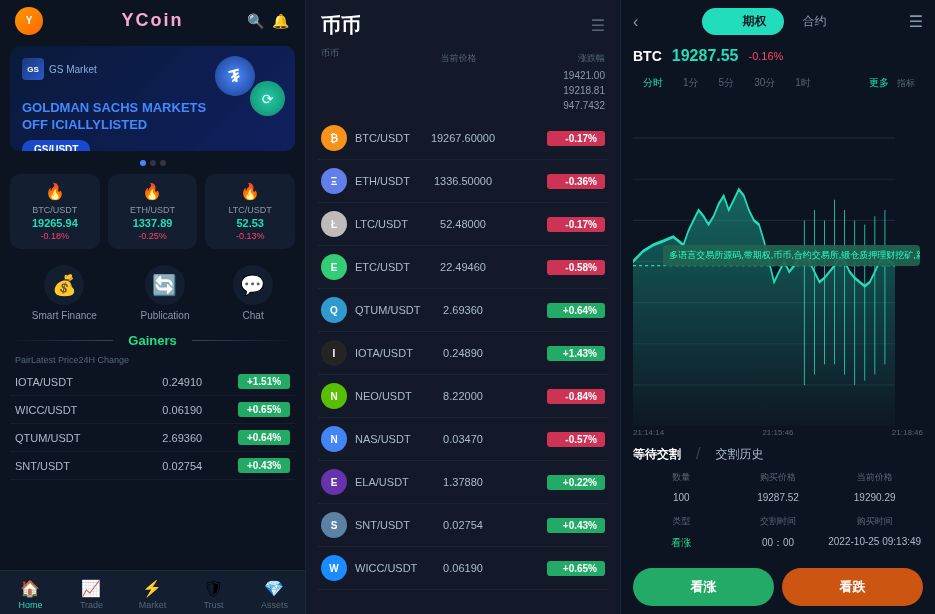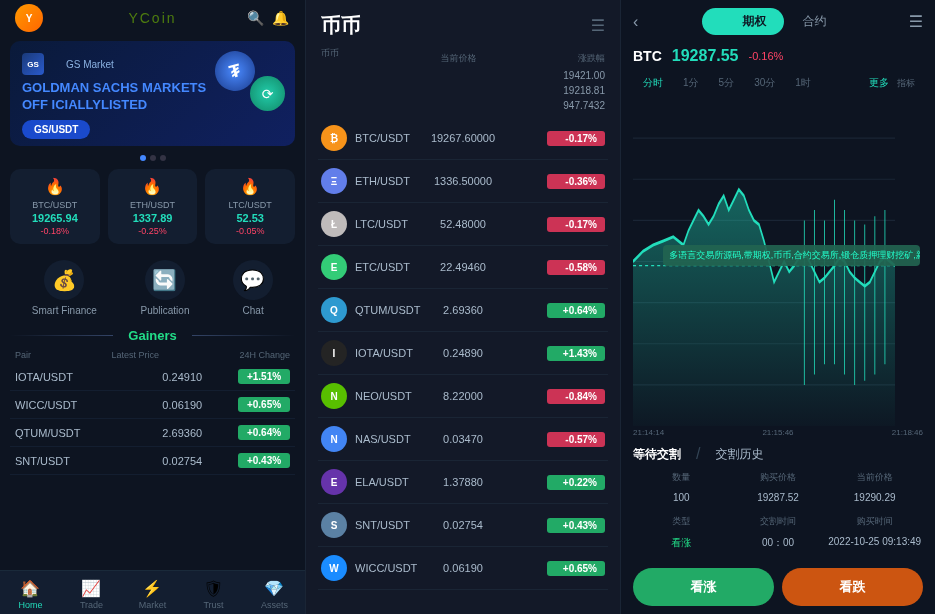--- a/index.html
+++ b/index.html
@@ -4,27 +4,27 @@
   <style>
     * { margin: 0; padding: 0; box-sizing: border-box; }
     body { width: 935px; height: 614px; overflow: hidden; display: flex; font-family: -apple-system, 'PingFang SC', sans-serif; background: #0d1421; }
 
     
     .panel1 { width: 305px; height: 614px; background: #0d1421; display: flex; flex-direction: column; overflow: hidden; }
 
     
     .app-header { display: flex; align-items: center; justify-content: center; padding: 10px 15px; position: relative; }
     .app-logo { width: 28px; height: 28px; border-radius: 50%; background: linear-gradient(135deg, #f90, #ff6600); display: flex; align-items: center; justify-content: center; position: absolute; left: 15px; font-size: 10px; color: white; font-weight: bold; }
-    .app-title { color: #4d7c0f; font-size: 14px; font-weight: normal; letter-spacing: 2px; }
+    .app-title { color: #f9a8d4; font-size: 18px; font-weight: bold; letter-spacing: 2px; }
     .header-icons { position: absolute; right: 15px; display: flex; gap: 8px; }
     .header-icon { color: #8899aa; font-size: 14px; cursor: pointer; }
 
     
     .banner { margin: 5px 10px; border-radius: 10px; background: linear-gradient(135deg, #0a1a3a, #102060); padding: 12px; height: 105px; position: relative; overflow: hidden; }
-    .banner-gs-label { display: flex; align-items: center; gap: 22px; margin-bottom: 5px; }
+    .banner-gs-label { display: flex; align-items: center; gap: 5px; margin-bottom: 20px; }
     .gs-icon { width: 22px; height: 22px; background: linear-gradient(135deg, #1a3a7a, #2a5acc); border-radius: 4px; display: flex; align-items: center; justify-content: center; font-size: 8px; color: white; font-weight: bold; }
     .gs-text { color: #8ab0e0; font-size: 10px; }
     .banner-title { color: white; font-size: 13px; font-weight: bold; line-height: 1.3; }
     .banner-title span { color: #4488ff; }
     .banner-badge { margin-top: 6px; display: inline-block; background: #1a4acc; color: white; padding: 4px 12px; border-radius: 12px; font-size: 10px; font-weight: bold; }
     .banner-coin1 { position: absolute; right: 40px; top: 10px; width: 40px; height: 40px; border-radius: 50%; background: radial-gradient(circle, #4a8aff, #1a3a8a); display: flex; align-items: center; justify-content: center; font-size: 18px; color: white; font-weight: bold; transform: rotate(-15deg); }
     .banner-coin2 { position: absolute; right: 10px; top: 35px; width: 35px; height: 35px; border-radius: 50%; background: radial-gradient(circle, #22ccaa, #118866); display: flex; align-items: center; justify-content: center; font-size: 14px; color: white; }
     .banner-dots { display: flex; justify-content: center; gap: 4px; margin-top: 4px; }
     .dot { width: 6px; height: 6px; border-radius: 50%; background: #334; }
     .dot.active { background: #4488ff; }
@@ -45,21 +45,21 @@
     .menu-label { color: #8899aa; font-size: 10px; }
 
     
     .gainers-header { display: flex; align-items: center; justify-content: center; gap: 15px; padding: 4px 10px; }
     .gainers-line { flex: 1; height: 1px; background: linear-gradient(to right, transparent, #334466); }
     .gainers-line.right { background: linear-gradient(to left, transparent, #334466); }
     .gainers-title { color: #22dd88; font-size: 13px; font-weight: bold; }
 
     
     .gainers-table { padding: 0 10px; }
-    .gainers-thead { display: flex; justify-content: space-between; padding: 3px 5px; }
+    .gainers-thead { display: flex; justify-content: flex-start; padding: 3px 5px; }
     .gainers-thead span { color: #556677; font-size: 9px; }
     .gainers-row { display: flex; align-items: center; justify-content: space-between; padding: 6px 5px; border-bottom: 1px solid #131e30; }
     .gr-pair { color: #aabbcc; font-size: 11px; flex: 1; }
     .gr-price { color: #aabbcc; font-size: 11px; flex: 1; text-align: center; }
     .gr-change { font-size: 10px; font-weight: bold; padding: 2px 6px; border-radius: 3px; min-width: 52px; text-align: center; }
     .pos-badge { background: #22aa66; color: white; }
     .neg-badge { background: #cc3355; color: white; }
 
     
     .bottom-nav { display: flex; margin-top: auto; background: #131e30; padding: 8px 0 4px; border-top: 1px solid #1a2a3a; }
@@ -181,21 +181,21 @@
     <div class="price-card">
       <div class="card-icon">🔥</div>
       <div class="card-pair">ETH/USDT</div>
       <div class="card-price">1337.89</div>
       <div class="card-change neg">-0.25%</div>
     </div>
     <div class="price-card">
       <div class="card-icon">🔥</div>
       <div class="card-pair">LTC/USDT</div>
       <div class="card-price">52.53</div>
-      <div class="card-change neg">-0.05%</div>
+      <div class="card-change neg">-0.13%</div>
     </div>
   </div>
 
   <div class="quick-menu">
     <div class="menu-item">
       <div class="menu-icon sf-icon">💰</div>
       <div class="menu-label">Smart Finance</div>
     </div>
     <div class="menu-item">
       <div class="menu-icon pub-icon">🔄</div>

